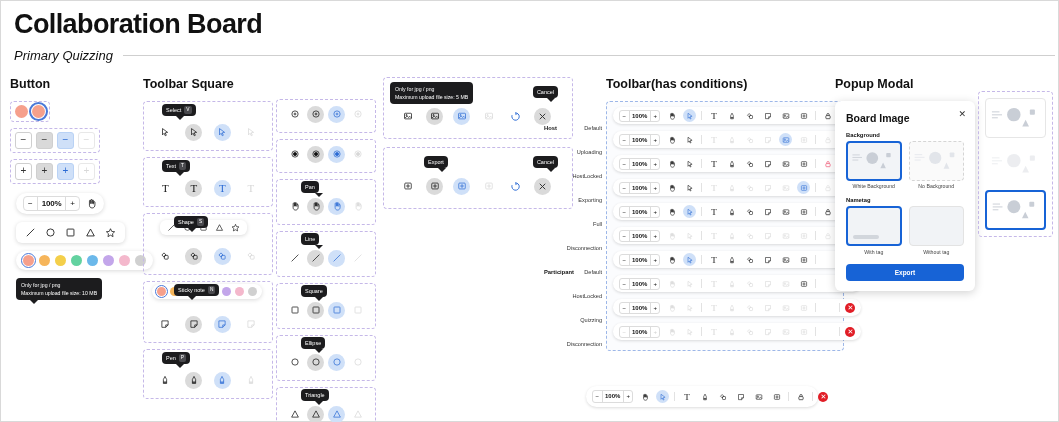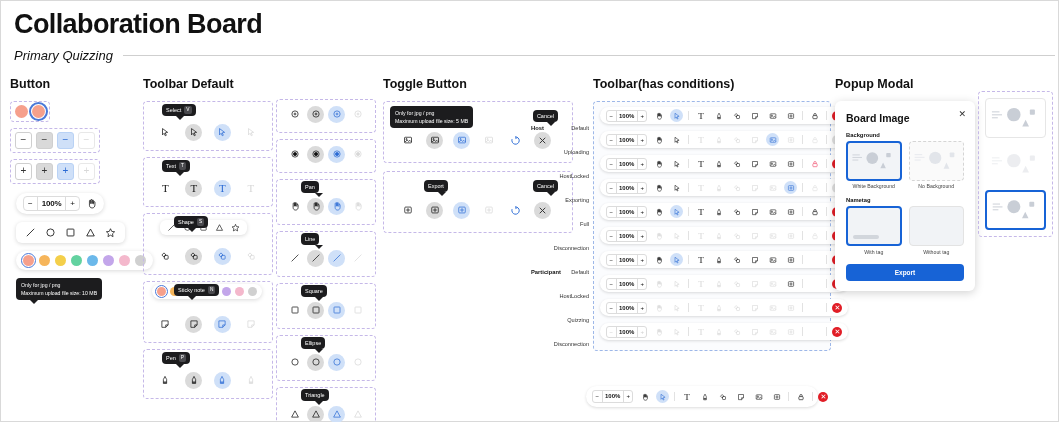--- a/index.html
+++ b/index.html
@@ -22,21 +22,21 @@
 
   
   .canvas { position:relative; padding:0 14px; margin-top:14px; }
   .sec-title { font-size:12.5px; font-weight:700; margin-bottom:10px; }
 
   .col { position:absolute; top:0; }
   #col-widget   { left:10px;  width:130px; }
   #col-tbbtn    { left:143px; width:130px; }
   #col-icons    { left:276px; width:100px; }
   #col-toggle   { left:383px; width:190px; }
-  #col-cond     { left:531px; width:300px; }
+  #col-cond     { left:544px; width:300px; }
   #col-modal    { left:835px; width:140px; }
   #col-prev     { left:978px; width:75px; }
 
   
   .dash { border:1px dashed #c5b8e8; border-radius:4px; padding:5px; }
 
   
   .row { display:flex; align-items:center; }
   .gap4 { gap:4px; }
   .mt6 { margin-top:6px; }
@@ -236,21 +236,21 @@
 
     <div class="mt8" style="margin-left:6px">
       <div class="tooltip below">
         <div>Only for jpg / png</div>
         <div>Maximum upload file size: 10 MB</div>
       </div>
     </div>
   </div>
 
   <div class="col" id="col-tbbtn">
-    <div class="sec-title">Toolbar Default</div>
+    <div class="sec-title">Toolbar Square</div>
     <div id="tbgroups">
         <div class="dash" style="position: relative; padding-top: 16px;">
           <div class="tooltip tip-sm below" style="position:absolute;left:18px;top:2px;z-index:5">
             <span>Select</span>
             <span class="kbd">V</span>
           </div>
           <div class="tbrow" style="margin-top: 2px;">
             <div class="tbtn ">
               <svg width="10" height="10" viewBox="0 0 16 16" fill="none" class="ico normal">
                 <path d="M4 2.5 L12.2 8.6 L8.3 9.3 L10.1 13.2 L8.4 14 L6.6 10 L4 12.6 Z" stroke-width="1.15" stroke-linejoin="round"></path>
@@ -612,21 +612,20 @@
               <svg width="10" height="10" viewBox="0 0 16 16" fill="none" class="ico dis">
                 <polygon points="8,3 13.4,13 2.6,13" stroke-width="1.15" stroke-linejoin="round"></polygon>
               </svg>
             </div>
           </div>
         </div>
       </div>
   </div>
 
   <div class="col" id="col-toggle">
-    <div class="sec-title">Toggle Button</div>
 
     <div class="dash" style="position:relative;padding-top:22px">
       <div class="tooltip" style="position:absolute;left:6px;top:4px">
         <div>Only for jpg / png</div>
         <div>Maximum upload file size: 5 MB</div>
       </div>
       <div class="tooltip tip-sm below" style="position:absolute;right:14px;top:8px">Cancel</div>
       <div class="tgrow" id="toggle-upload-row">
           <div class="tbtn ">
             <svg width="10" height="10" viewBox="0 0 16 16" fill="none" class="ico normal">

